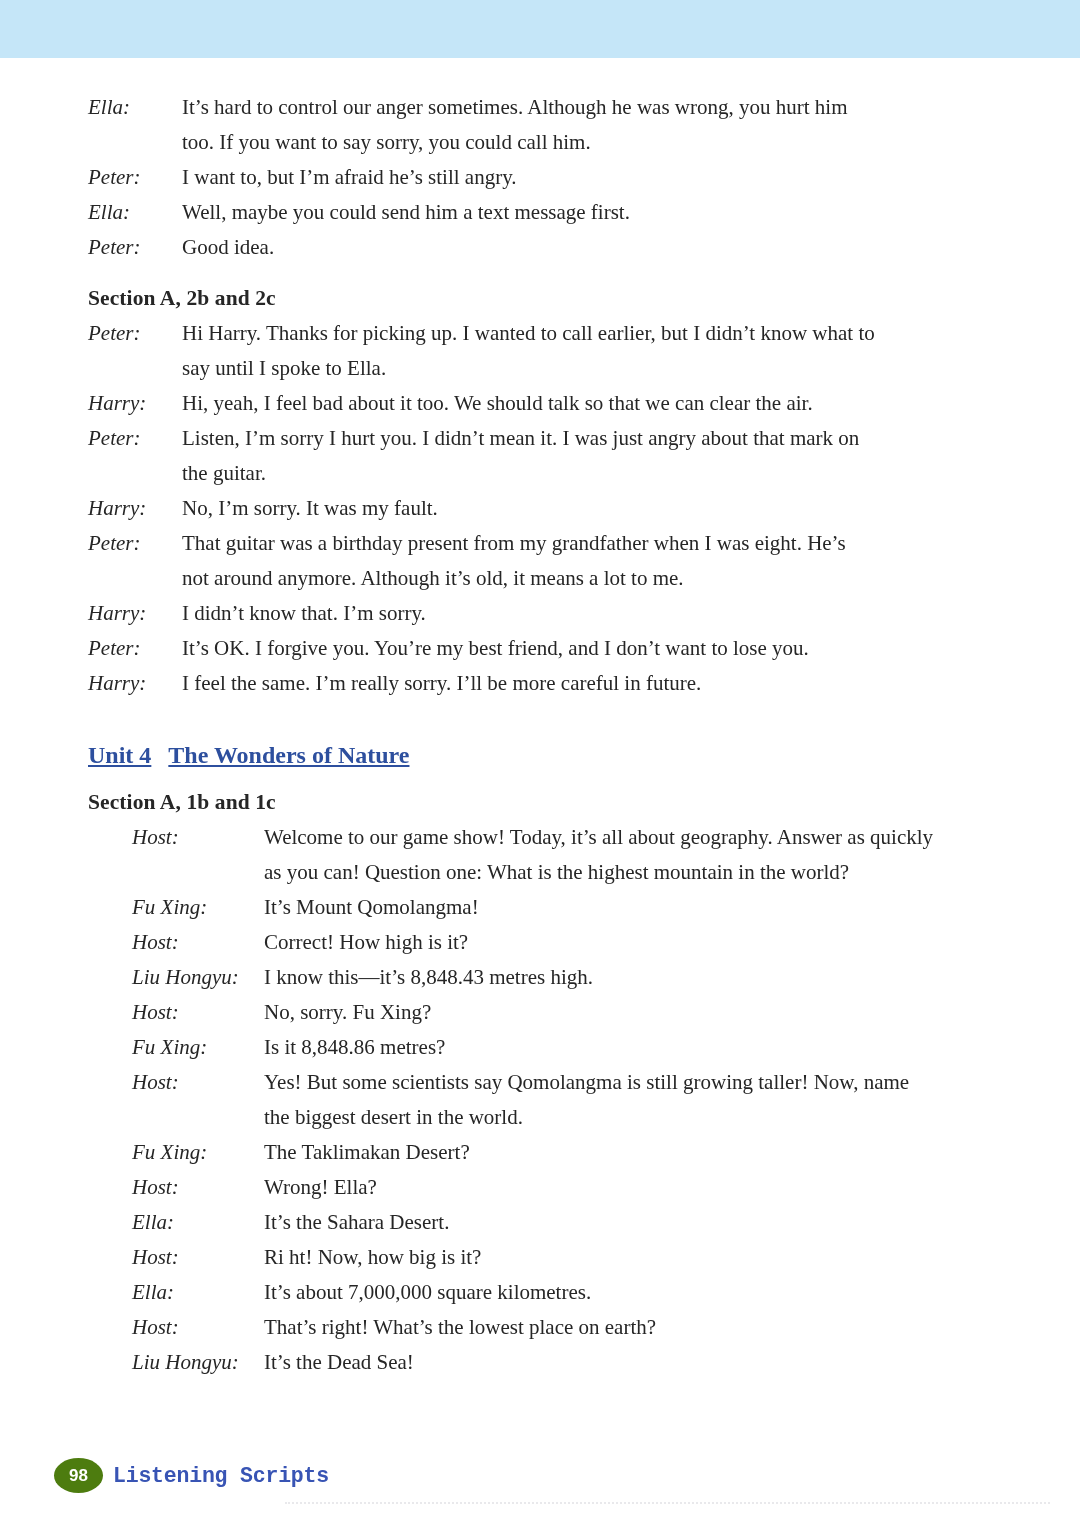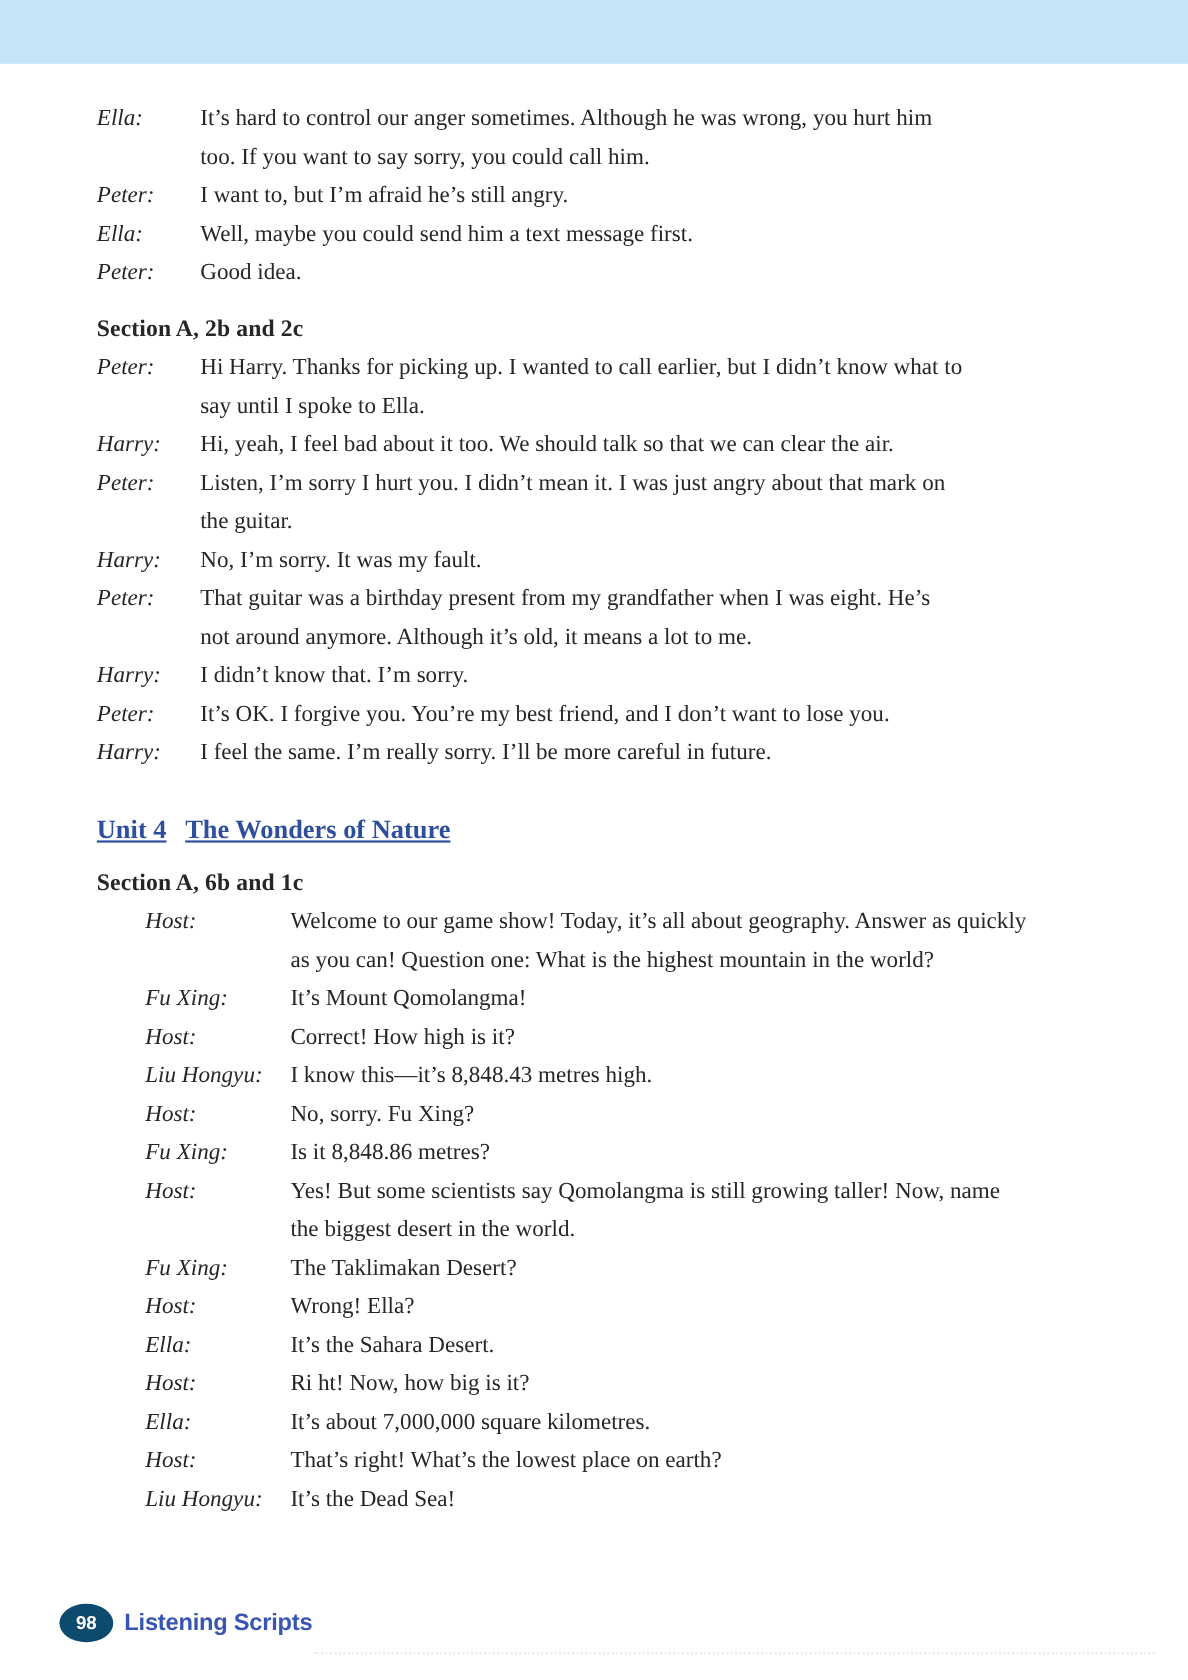--- a/index.html
+++ b/index.html
@@ -115,21 +115,21 @@
     <span class="speaker">Harry:</span>
     <div class="lines">
       <div class="line">I feel the same. I’m really sorry. I’ll be more careful in future.</div>
     </div>
   </div>
 
   <div class="unit-heading" style="color: rgb(45, 79, 158);">
     <span class="unit-no">Unit 4</span><span>The Wonders of Nature</span>
   </div>
 
-  <div class="section-heading" style="margin-top:0;">Section A, 6b and 1c</div>
+  <div class="section-heading" style="margin-top:0;">Section A, 1b and 1c</div>
 
   <div class="turn u4">
     <span class="speaker">Host:</span>
     <div class="lines">
       <div class="line">Welcome to our game show! Today, it’s all about geography. Answer as quickly</div>
       <div class="line">as you can! Question one: What is the highest mountain in the world?</div>
     </div>
   </div>
   <div class="turn u4">
     <span class="speaker">Fu Xing:</span>
@@ -207,17 +207,17 @@
   <div class="turn u4">
     <span class="speaker">Liu Hongyu:</span>
     <div class="lines">
       <div class="line">It’s the Dead Sea!</div>
     </div>
   </div>
 
 </div>
 
 <div class="footer">
-  <div class="page-badge" style="background: #0c4a6e;">98</div>
-  <div class="footer-label" style="color: rgb(56, 84, 180);">Listening Scripts</div>
+  <div class="page-badge" style="background: #4d7c0f;">98</div>
+  <div class="footer-label" style="color: rgb(56, 84, 180); font-family: Liberation Mono, monospace;">Listening Scripts</div>
 </div>
 
 <div class="scan-line"></div>
 
 </body></html>

